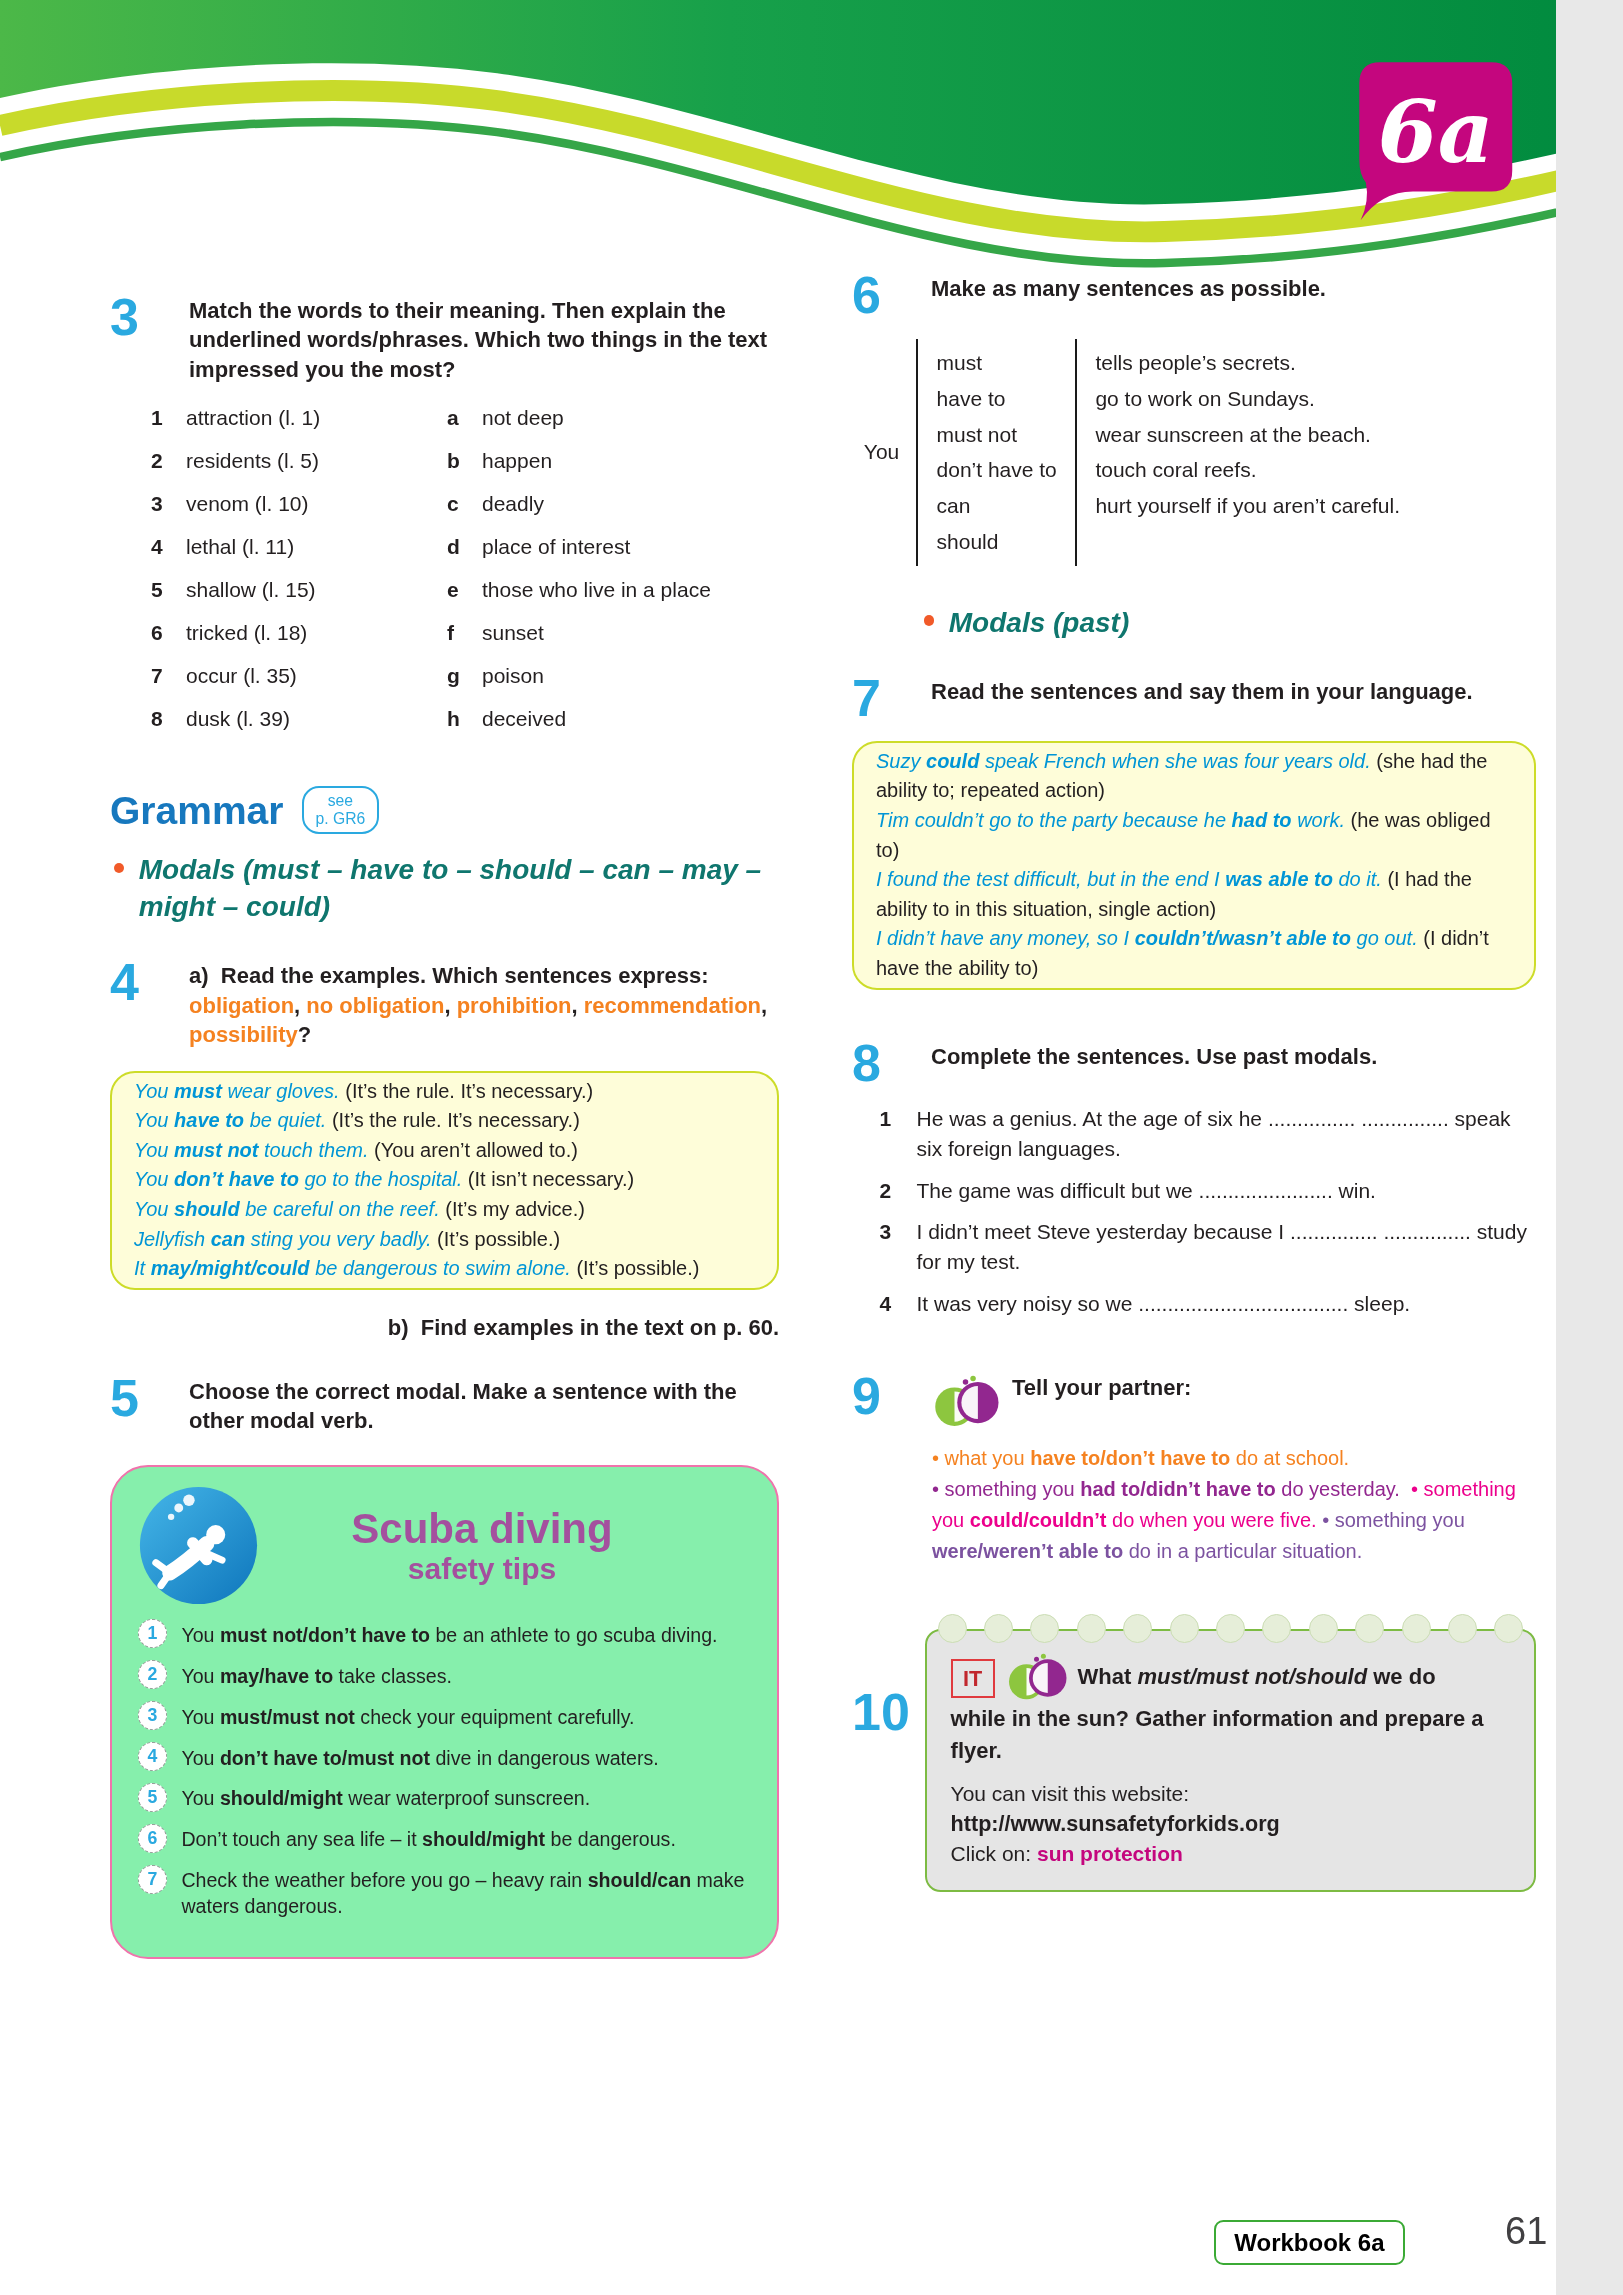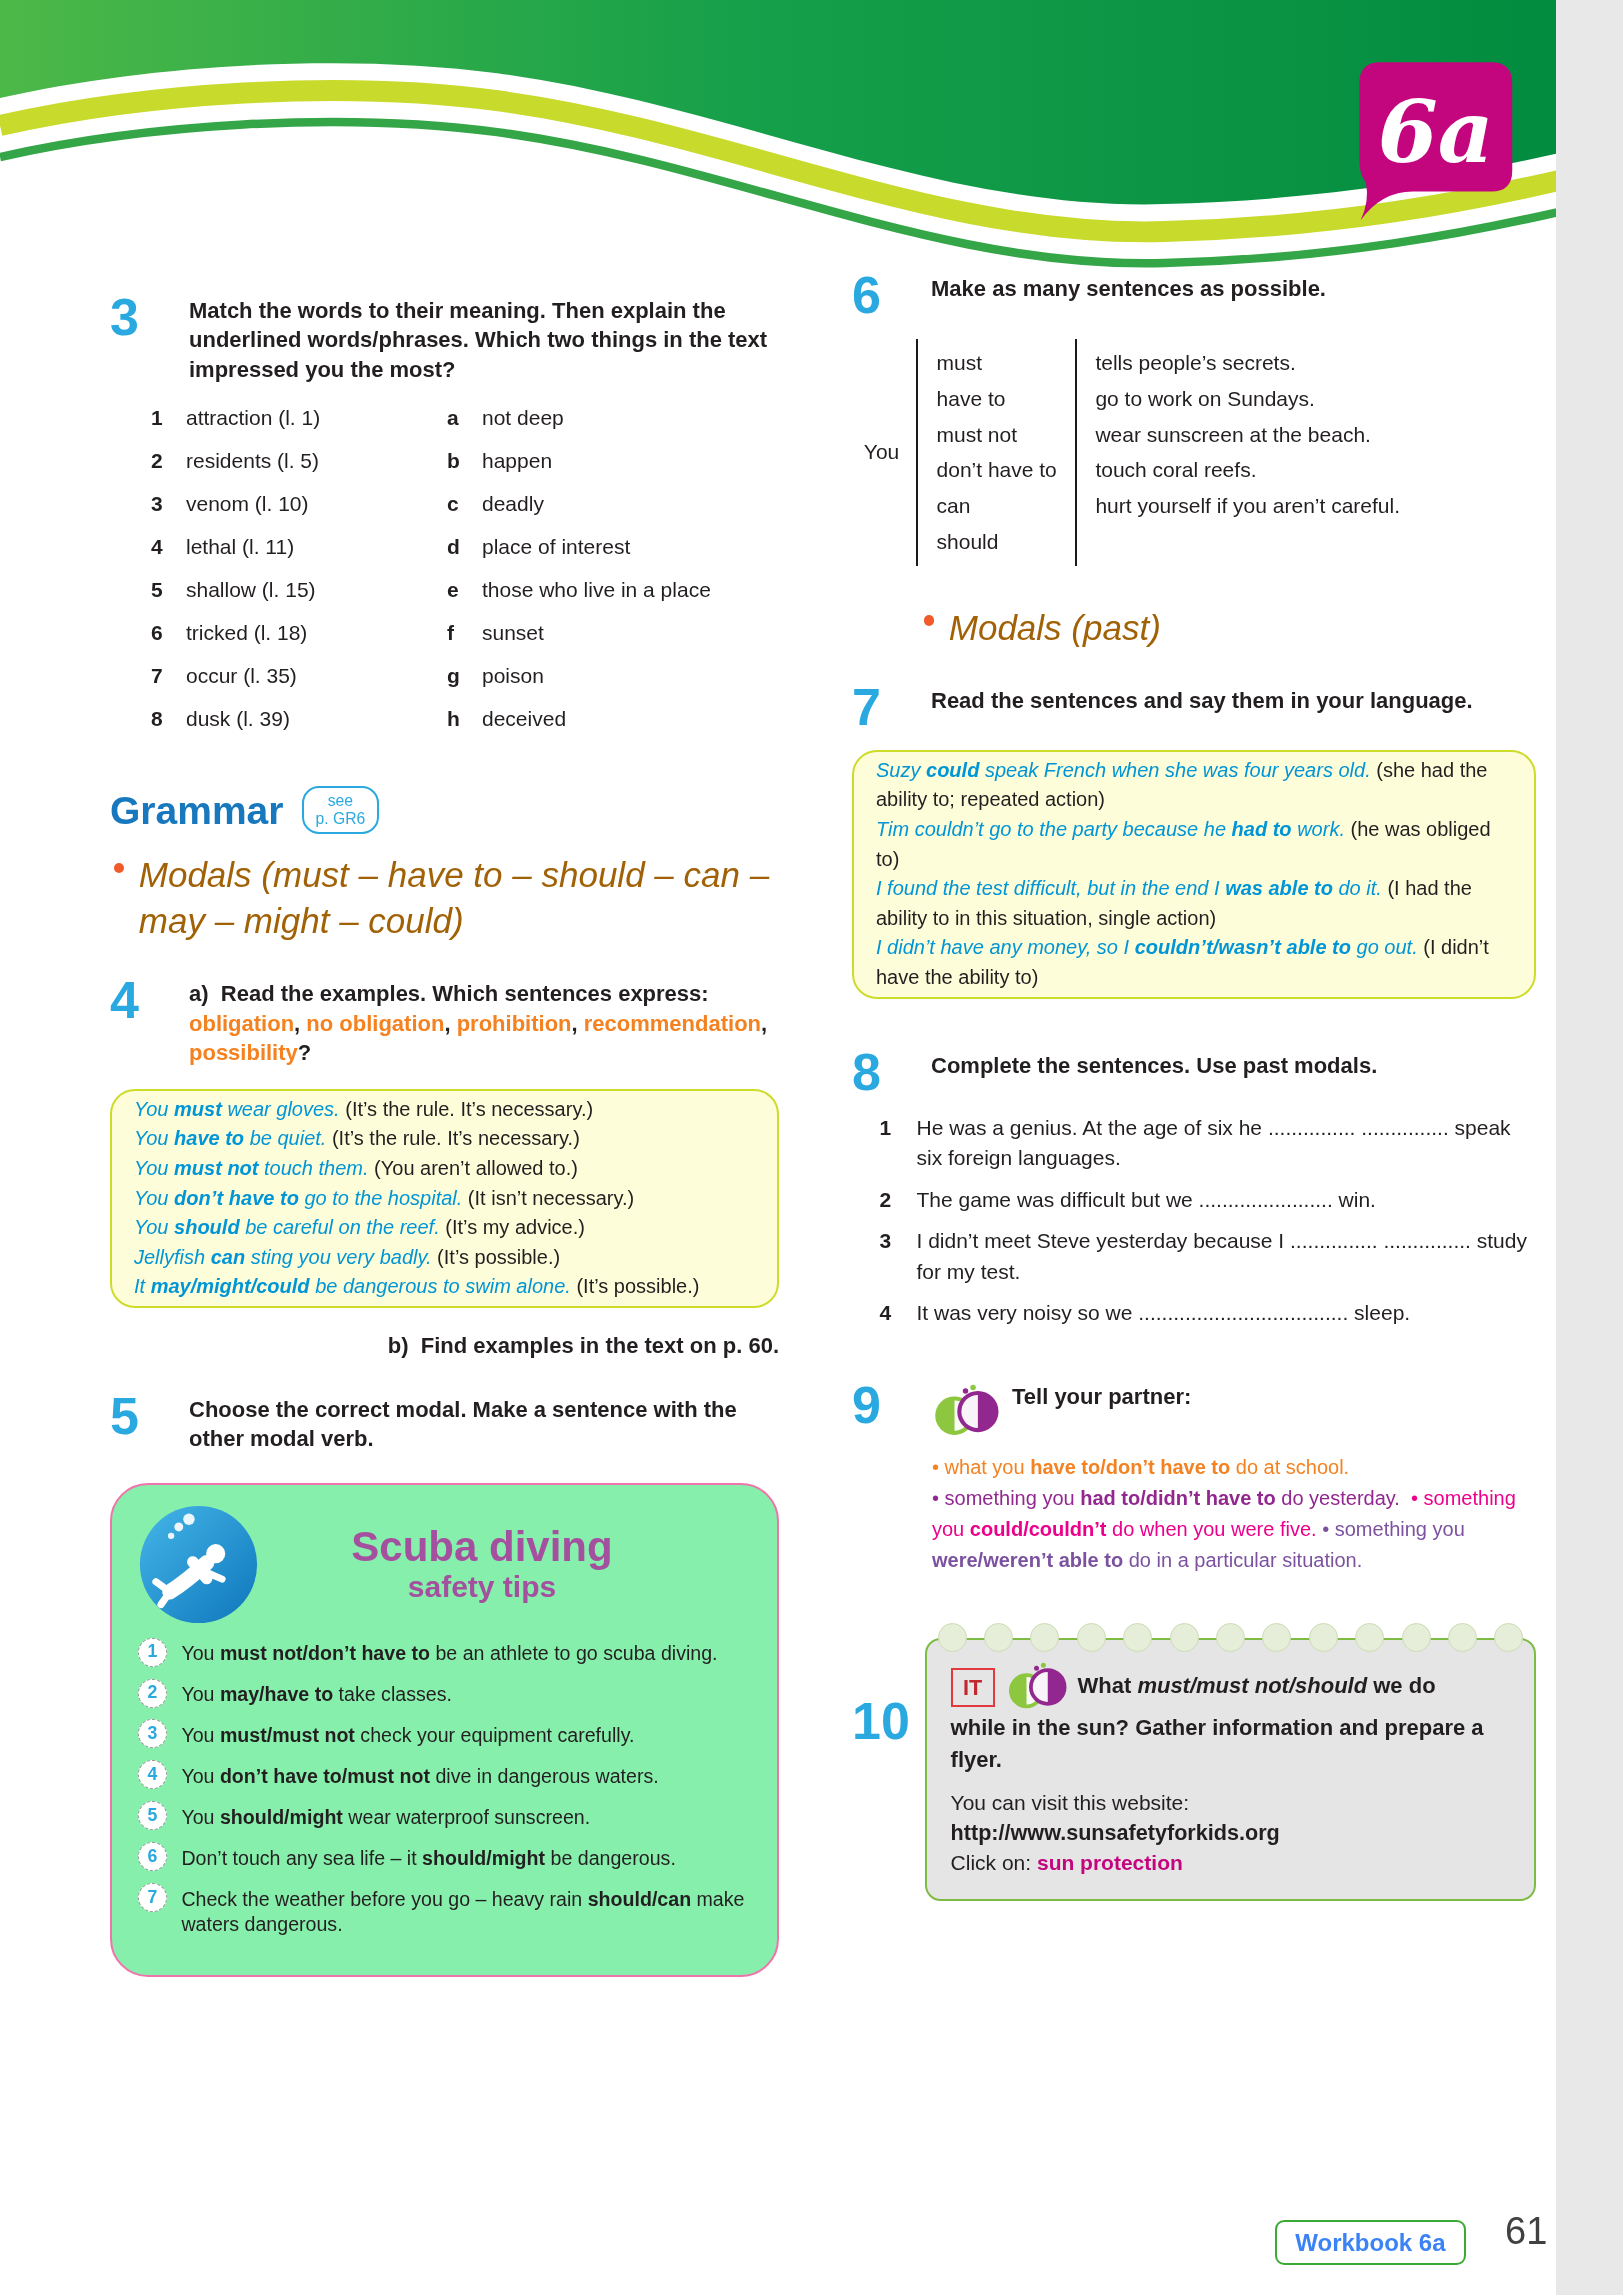--- a/index.html
+++ b/index.html
@@ -33,21 +33,21 @@
 
   
   .grammar-block { margin-top: 41px; }
   .grammar-head  { display: flex; align-items: flex-start; gap: 18.3px; }
   .grammar-title { font-size: 39px; font-weight: 700; color: #1778BE; line-height: 1; }
   .see-bubble { border: 2px solid #2AA9E0; border-radius: 17px; padding: 3.9px 11.8px; color: #2AA9E0;
                 font-size: 15.7px; line-height: 1.15; text-align: center; margin-top: -5.2px; }
   .see-bubble span { display: block; }
   .modals-bullet { display: flex; margin-top: 18.3px; }
   .bullet-dot { flex: 0 0 10.5px; width: 10.5px; height: 10.5px; border-radius: 50%; background: #F15A29; margin: 10.5px 14.4px 0 3.9px; }
-  .modals-text { font-size: 35px; font-weight: 400; font-style: italic; color: #a16207; line-height: 1.3; }
+  .modals-text { font-size: 28px; font-weight: 700; font-style: italic; color: #0f766e; line-height: 1.3; }
 
   .exsec { margin-top: 36px; }
 
   
   .ybox { margin-top: 21px; background: #FEFDD9; border: 2.6px solid #CDDC29; border-radius: 25px;
           padding: 4px 22px; font-size: 20px; line-height: 1.48; }
   .part-b { margin: 25px 0 12px 80px; font-size: 22px; font-weight: 700; text-align: right; }
 
   
   .pinkbox { margin-top: 29.4px; background: #86efac; border: 2.6px solid #F073AC; border-radius: 38px;
@@ -92,22 +92,22 @@
   .dotrow b { width: 29px; height: 29px; border-radius: 50%; background: #E6EED9; border: 1.3px solid #CBDDB4; display: block; }
   .ex10-title { font-size: 22px; line-height: 1.45; padding-right: 19.6px; }
   .it-badge { display: inline-block; border: 2.3px solid #E03A3E; color: #C1272D; font-weight: 700;
               font-size: 21.6px; padding: 2px 10.5px; margin-right: 10.5px; vertical-align: middle; }
   .inline-icon { vertical-align: middle; margin-right: 9.2px; }
   .ex10-line  { margin-top: 14.4px; font-size: 21px; }
   .ex10-url   { margin-top: 5.2px; font-size: 21.6px; font-weight: 700; }
   .ex10-click { margin-top: 5.2px; font-size: 21px; }
 
   
-  .workbook { position: absolute; left: 1275px; top: 2220px; border: 2.6px solid #3BAA35; border-radius: 9.2px;
-              padding: 6.5px 18.3px; font-size: 24px; font-weight: 700; color: #3b82f6; background: #fff; }
+  .workbook { position: absolute; left: 1214px; top: 2220px; border: 2.6px solid #3BAA35; border-radius: 9.2px;
+              padding: 6.5px 18.3px; font-size: 24px; font-weight: 700; color: #000000; background: #fff; }
   .pageno   { position: absolute; left: 1505px; top: 2210px; font-size: 38px; color: #414042; }
 
   
   .b   { font-weight: 700; }
   .bi  { font-weight: 700; font-style: italic; }
   .m   { color: #0095D6; font-style: italic; }
   .mb  { color: #0095D6; font-style: italic; font-weight: 700; }
   .n   { color: #231F20; font-style: normal; }
   .org { color: #F58220; }
   .pur { color: #92278F; }

